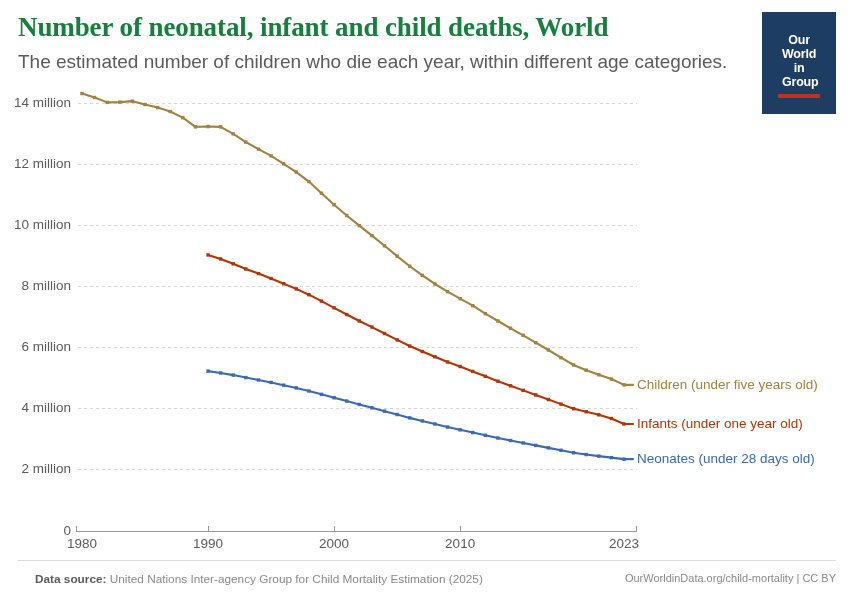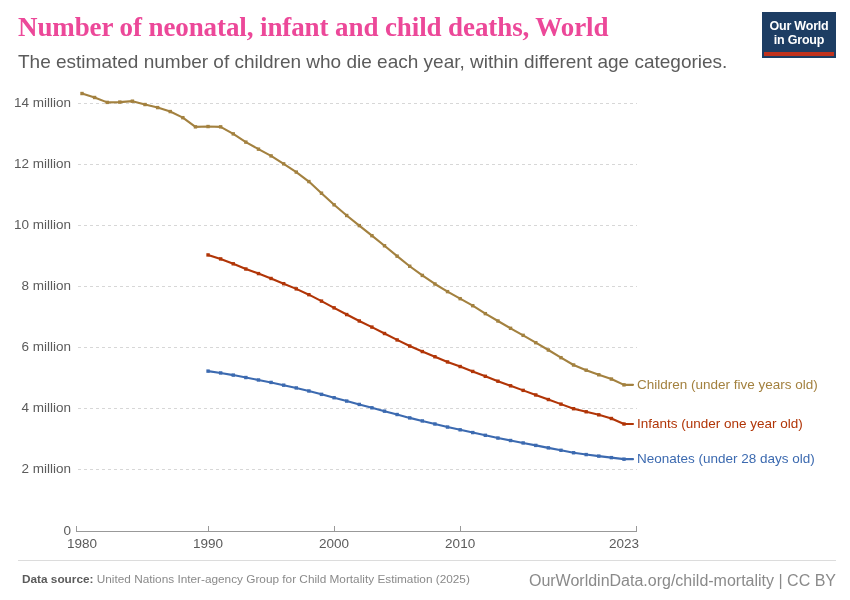--- a/index.html
+++ b/index.html
@@ -20,21 +20,21 @@
   #chart-header {
     position: absolute;
     left: 18px;
     top: 12px;
     width: 740px;
   }
   #chart-title {
     font-family: "Liberation Serif", serif;
     font-size: 27px;
     font-weight: 700;
-    color: #ec4899;
+    color: #15803d;
     letter-spacing: -0.1px;
     line-height: 1.12;
     margin: 0;
     white-space: nowrap;
   }
   #chart-subtitle {
     font-family: "Liberation Sans", sans-serif;
     font-size: 19px;
     font-weight: 400;
     color: #5b5b5b;
@@ -43,21 +43,21 @@
     white-space: nowrap;
   }
 
   
   #owid-logo {
     position: absolute;
     right: 14px;
     top: 12px;
     width: 74px;
     background: #1d3d63;
-    padding: 2px;
+    padding: 16px;
     text-align: center;
     box-sizing: border-box;
   }
   #owid-logo .logo-text {
     display: block;
     color: #ffffff;
     font-family: "Liberation Sans", sans-serif;
     font-size: 12.5px;
     font-weight: 700;
     line-height: 1.12;
@@ -131,35 +131,35 @@
   #footer-rule {
     position: absolute;
     left: 18px;
     right: 14px;
     top: 0;
     height: 1px;
     background: #dcdcdc;
   }
   #footer-source {
     position: absolute;
-    left: 22px;
+    left: 35px;
     top: 12px;
     font-size: 11.8px;
     color: #8a8a8a;
     white-space: nowrap;
   }
   #footer-source .src-key {
     color: #5b5b5b;
     font-weight: 700;
   }
   #footer-link {
     position: absolute;
     right: 14px;
     top: 12px;
-    font-size: 16px;
+    font-size: 11px;
     color: #8a8a8a;
     white-space: nowrap;
   }
 </style>
 </head>
 <body>
 
 <div id="chart-header">
   <h1 id="chart-title">Number of neonatal, infant and child deaths, World</h1>
   <p id="chart-subtitle">The estimated number of children who die each year, within different age categories.</p>

